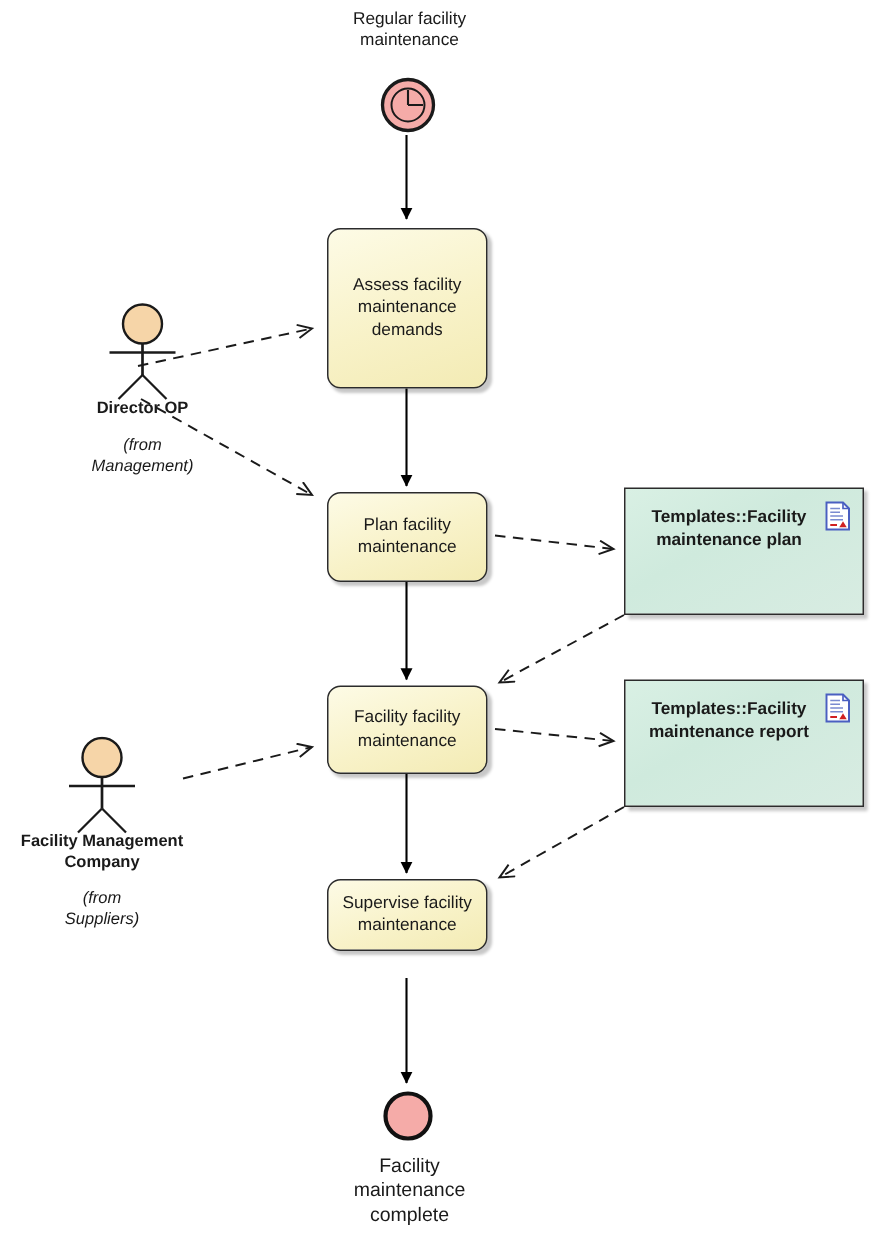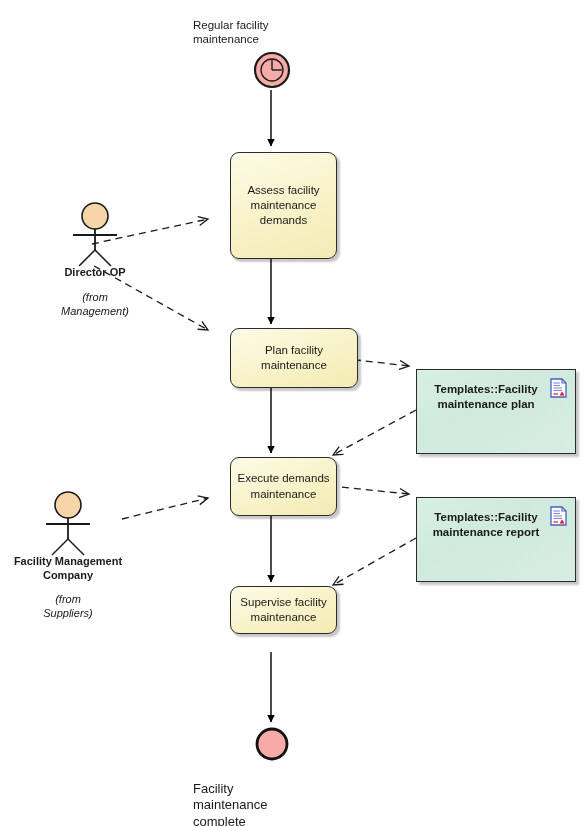--- a/index.html
+++ b/index.html
@@ -24,23 +24,23 @@
   .svg-layer {
     position: absolute;
     left: 0; top: 0;
     width: 586px;
     height: 826px;
   }
 
   
   .label {
     position: absolute;
+    text-align: center;
     line-height: 1.25;
     white-space: pre-line;
-    margin-top: 12px;
   }
   #start-label {
     left: 193px; top: 6px;
     width: 160px;
     font-size: 11.5px;
     color: #1a1a1a;
   }
   #end-label {
     left: 193px; top: 769px;
     width: 160px;
@@ -58,34 +58,32 @@
     box-shadow: 2.5px 2.5px 2px rgba(0,0,0,0.22);
     display: flex;
     align-items: center;
     justify-content: center;
     text-align: center;
     font-size: 11.5px;
     line-height: 1.32;
     color: #1a1a1a;
     white-space: pre-line;
     padding: 3px 6px;
-    margin-left: 12px;
   }
 
   
   .artifact {
     position: absolute;
     box-sizing: border-box;
     border: 1.4px solid #2b2b2b;
     background: linear-gradient(150deg, #d9f0e4 0%, #cfeadd 40%, #d8ece2 100%);
     box-shadow: 2.5px 2.5px 2px rgba(0,0,0,0.22);
     font-size: 11.5px;
     line-height: 1.32;
     color: #1a1a1a;
-    margin-top: 44px;
   }
   .artifact .art-text {
     position: absolute;
     left: 10px;
     right: 30px;
     top: 12px;
     text-align: center;
     white-space: pre-line;
     font-weight: bold;
   }
@@ -180,24 +178,24 @@
       <line x1="19" y1="19" x2="29" y2="19" stroke="#1a1a1a" stroke-width="1.4"></line>
     </svg>
   </div>
   <div class="label" id="start-label">Regular facility
 maintenance</div>
 
   <div class="activity" style="left:218px; top:152px; width:107px; height:107px;">Assess facility
 maintenance
 demands</div>
 
-  <div class="activity" style="left:218px; top:328px; width:128px; height:60px;">Plan facility
-maintenance</div>
-
-  <div class="activity" style="left:218px; top:457px; width:107px; height:59px;">Execute demands
+  <div class="activity" style="left:218px; top:328px; width:107px; height:60px;">Plan facility
+maintenance</div>
+
+  <div class="activity" style="left:218px; top:457px; width:107px; height:59px;">Facility facility
 maintenance</div>
 
   <div class="activity" style="left:218px; top:586px; width:107px; height:48px;">Supervise facility
 maintenance</div>
 
   <div class="artifact" style="left:416px; top:325px; width:160px; height:85px;">
     <div class="art-text">Templates::Facility
 maintenance plan</div>
     <span class="doc-icon">
       <svg width="17" height="20" viewBox="0 0 17 20" xmlns="http://www.w3.org/2000/svg">

